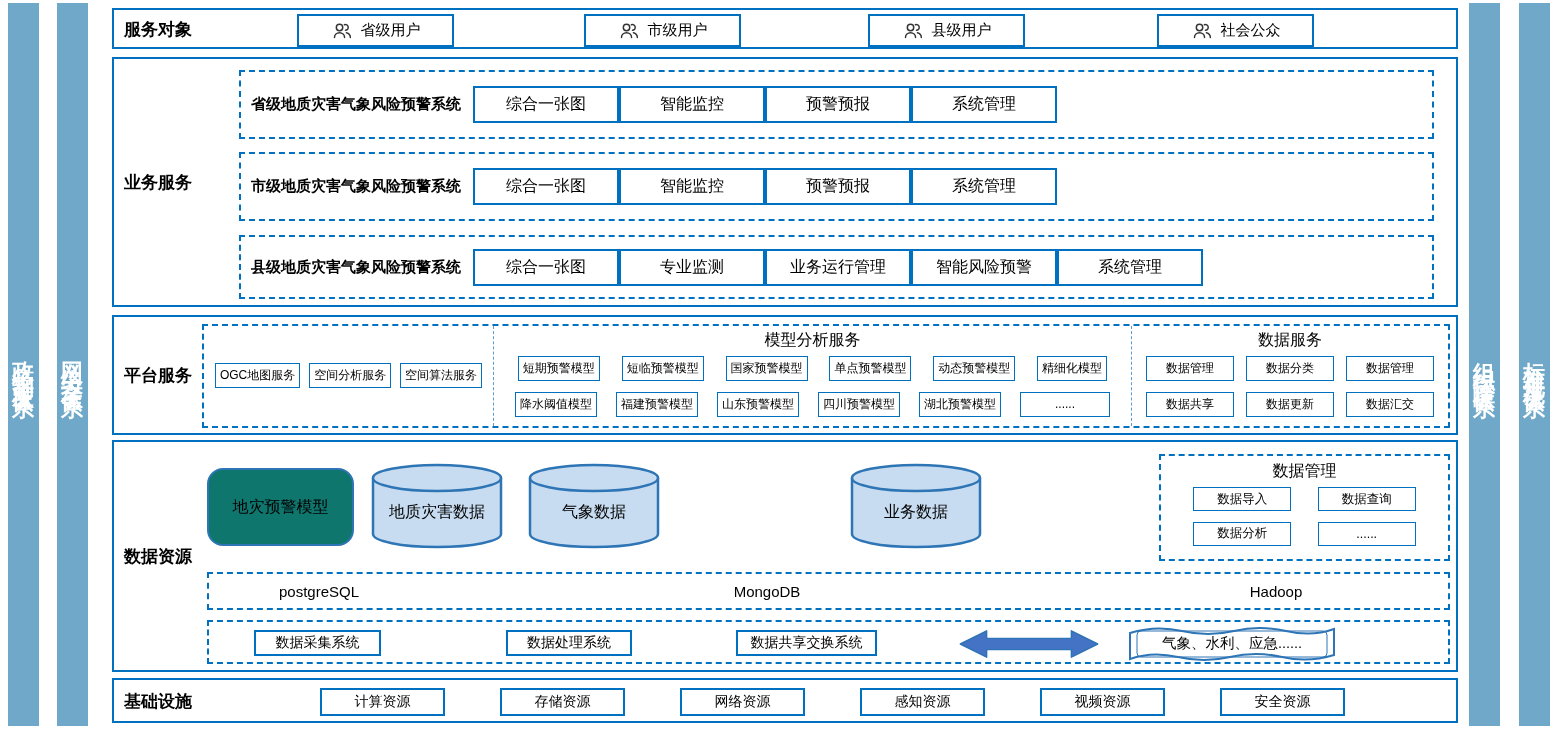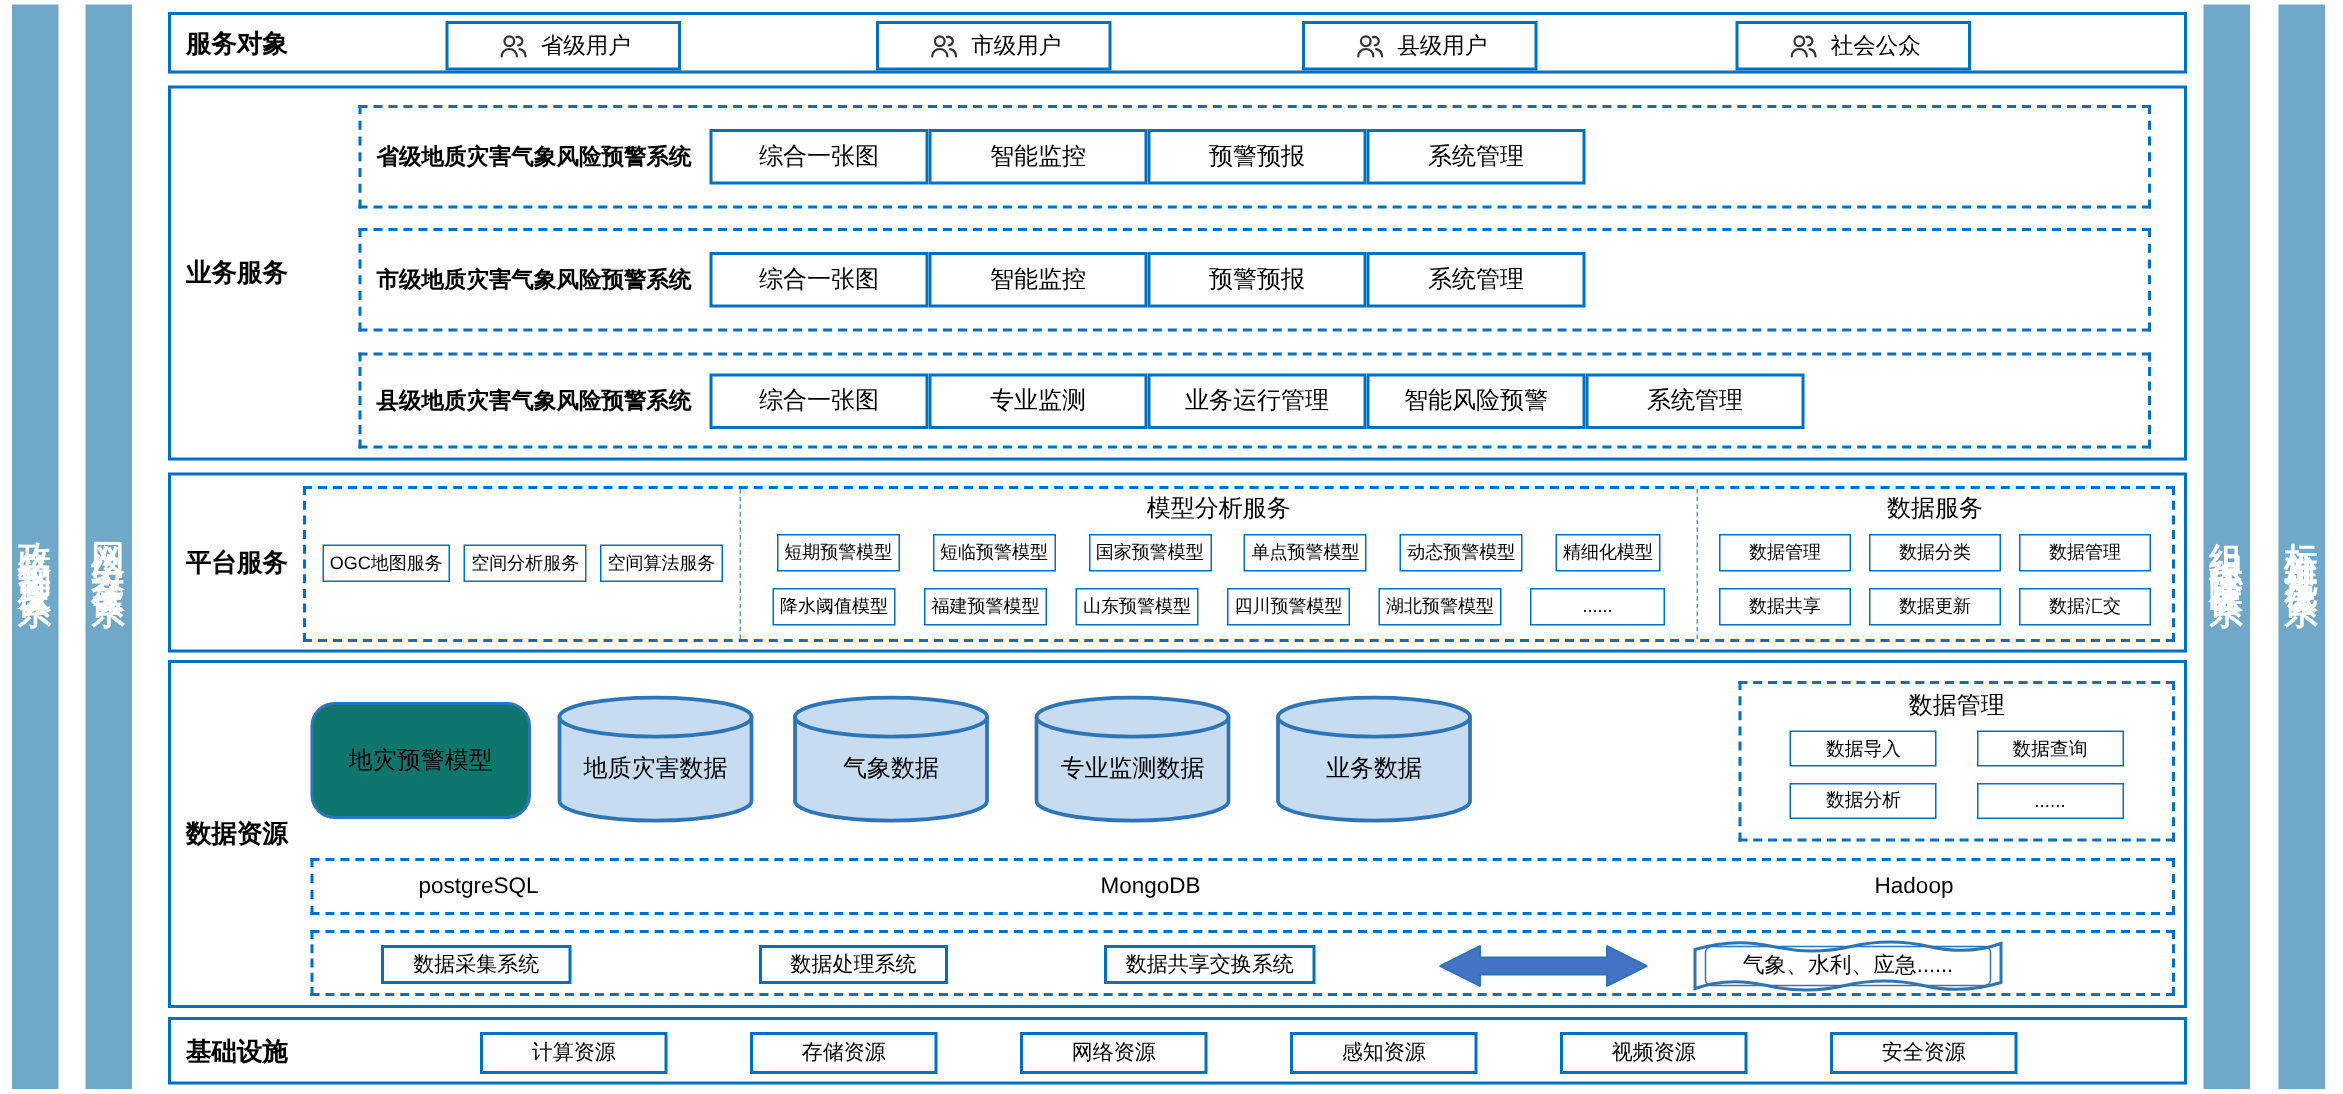--- a/index.html
+++ b/index.html
@@ -214,27 +214,20 @@
         </svg>
       <span class="cyl-label">地质灾害数据</span>
     </div>
     <div class="cyl" style="left:412px;width:136px">
       <svg width="136" height="88" viewBox="0 0 134 88">
           <path d="M3 16 L3 72 A64 13 0 0 0 131 72 L131 16" fill="#C7DCF0" stroke="#2E75B6" stroke-width="2.5"></path>
           <ellipse cx="67" cy="16" rx="64" ry="13" fill="#C7DCF0" stroke="#2E75B6" stroke-width="2.5"></ellipse>
         </svg>
       <span class="cyl-label">气象数据</span>
     </div>
-    <div class="cyl" style="left:572px;width:138px">
-      <svg width="138" height="88" viewBox="0 0 134 88">
-          <path d="M3 16 L3 72 A64 13 0 0 0 131 72 L131 16" fill="#C7DCF0" stroke="#2E75B6" stroke-width="2.5"></path>
-          <ellipse cx="67" cy="16" rx="64" ry="13" fill="#C7DCF0" stroke="#2E75B6" stroke-width="2.5"></ellipse>
-        </svg>
-      <span class="cyl-label">专业监测数据</span>
-    </div>
     <div class="cyl" style="left:734px;width:136px">
       <svg width="136" height="88" viewBox="0 0 134 88">
           <path d="M3 16 L3 72 A64 13 0 0 0 131 72 L131 16" fill="#C7DCF0" stroke="#2E75B6" stroke-width="2.5"></path>
           <ellipse cx="67" cy="16" rx="64" ry="13" fill="#C7DCF0" stroke="#2E75B6" stroke-width="2.5"></ellipse>
         </svg>
       <span class="cyl-label">业务数据</span>
     </div>
 
     <div class="dm-box">
       <div class="dm-head">数据管理</div>

